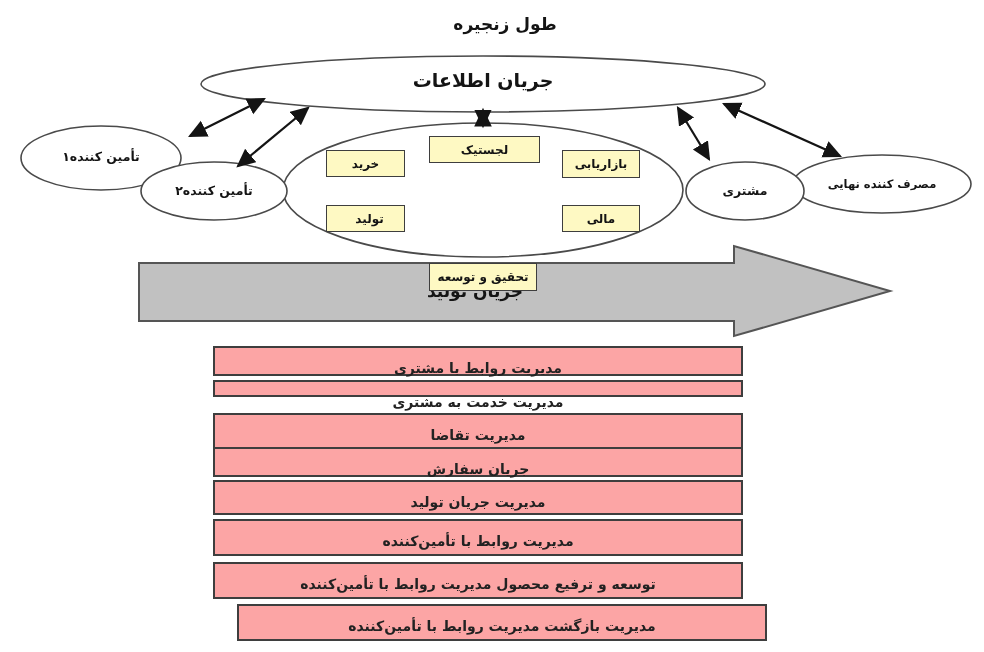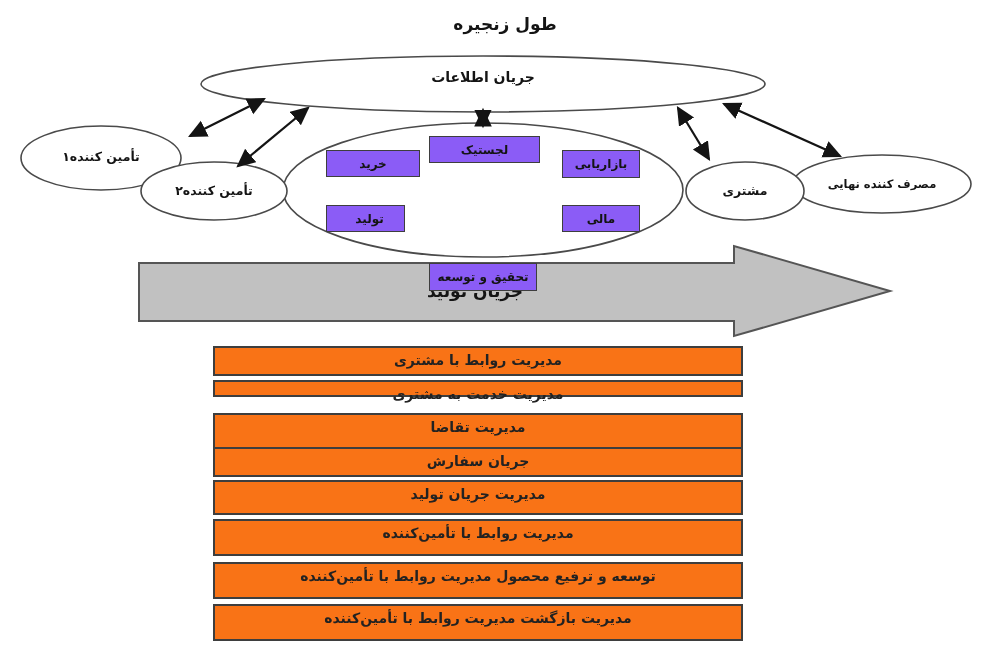--- a/index.html
+++ b/index.html
@@ -16,64 +16,64 @@
     position:absolute;
     text-align:center;
     direction:rtl;
     unicode-bidi:plaintext;
     font-weight:bold;
     color:#141414;
     line-height:1.25;
     white-space:nowrap;
   }
   .title{left:355px;top:14px;width:300px;font-size:17px;}
-  .info-label{left:333px;top:69px;width:300px;font-size:14px;}
+  .info-label{left:333px;top:69px;width:300px;font-size:19px;}
   .supplier1-label{left:21px;top:149px;width:160px;font-size:12.5px;}
   .supplier2-label{left:134px;top:183px;width:160px;font-size:12.5px;}
   .customer-label{left:685px;top:183px;width:120px;font-size:12.5px;}
   .consumer-label{left:792px;top:177px;width:180px;font-size:11.5px;}
   .flow-label{left:350px;top:281px;width:250px;font-size:17px;}
 
   .dept{
     position:absolute;
     box-sizing:border-box;
     border:1.5px solid #3e3e3e;
-    background:#8b5cf6;
+    background:#fef9c3;
     display:flex;align-items:center;justify-content:center;
     direction:rtl;
     font-size:12px;font-weight:bold;color:#141414;
     white-space:nowrap;
   }
-  .dept-kharid   {left:326px;top:150px;width:94px; height:27px;}
+  .dept-kharid   {left:326px;top:150px;width:79px; height:27px;}
   .dept-logistics{left:429px;top:136px;width:111px;height:27px;}
   .dept-marketing{left:562px;top:150px;width:78px; height:28px;}
   .dept-tolid    {left:326px;top:205px;width:79px; height:27px;padding-left:8px;}
   .dept-rnd      {left:429px;top:216px;width:108px;height:28px;margin-top:47px;}
   .dept-mali     {left:562px;top:205px;width:78px; height:27px;}
 
   .prow{
     position:absolute;
     left:213px;width:530px;
     box-sizing:border-box;
     border:2px solid #3e3e3e;
-    background:#f97316;
+    background:#fca5a5;
     text-align:center;
     direction:rtl;
     font-size:14px;font-weight:bold;color:#222;
-    padding-top:4px;
+    padding-top:12px;
     white-space:nowrap;
   }
   .prow-1{top:346px;height:30px;}
   .prow-2{top:380px;height:17px;}
   .prow-3{top:413px;height:44px;}
   .prow-4{top:447px;height:30px;}
   .prow-5{top:480px;height:35px;}
   .prow-6{top:519px;height:37px;}
   .prow-7{top:562px;height:37px;}
-  .prow-8{top:604px;height:37px;}
+  .prow-8{top:604px;height:37px;margin-left:24px;}
 </style>
 </head>
 <body>
 
 <div class="canvas">
 
   <svg class="layer" viewBox="0 0 984 652" xmlns="http://www.w3.org/2000/svg">
     <defs>
       <marker id="arrow-end" markerWidth="9" markerHeight="9" refX="7.5" refY="4" orient="auto">
         <path d="M0,0 L8.5,4 L0,8 z" fill="#141414"></path>

